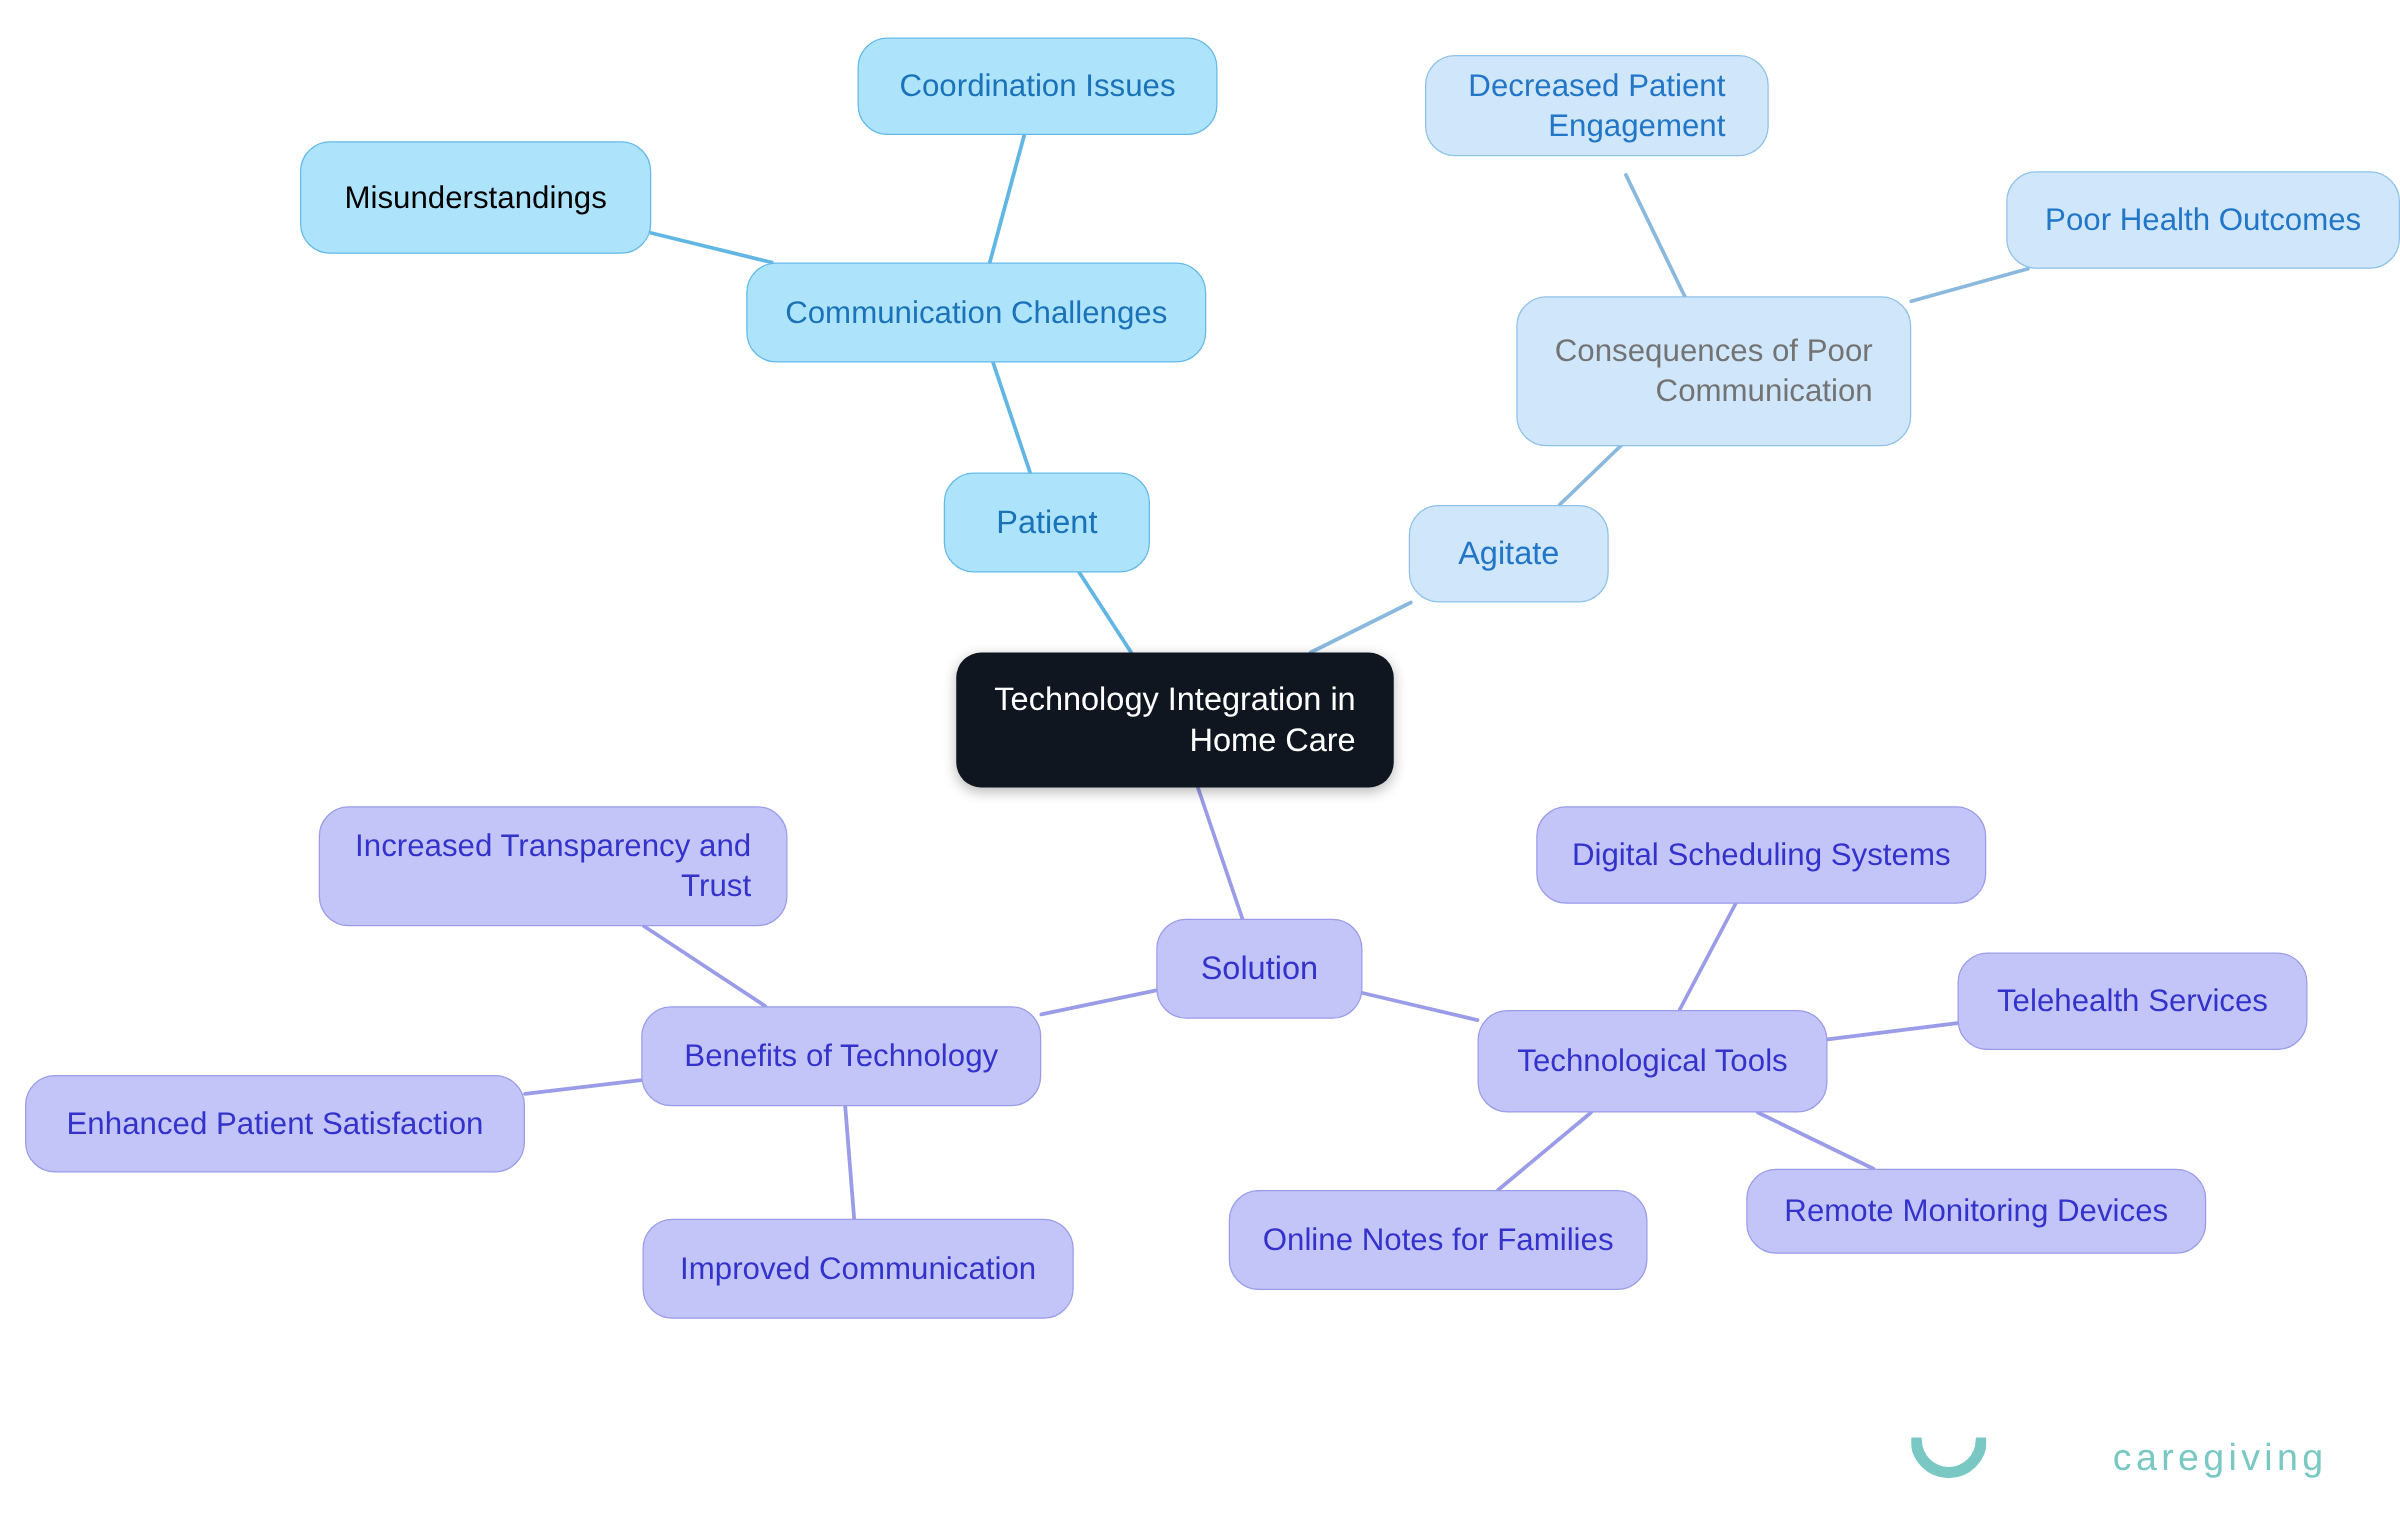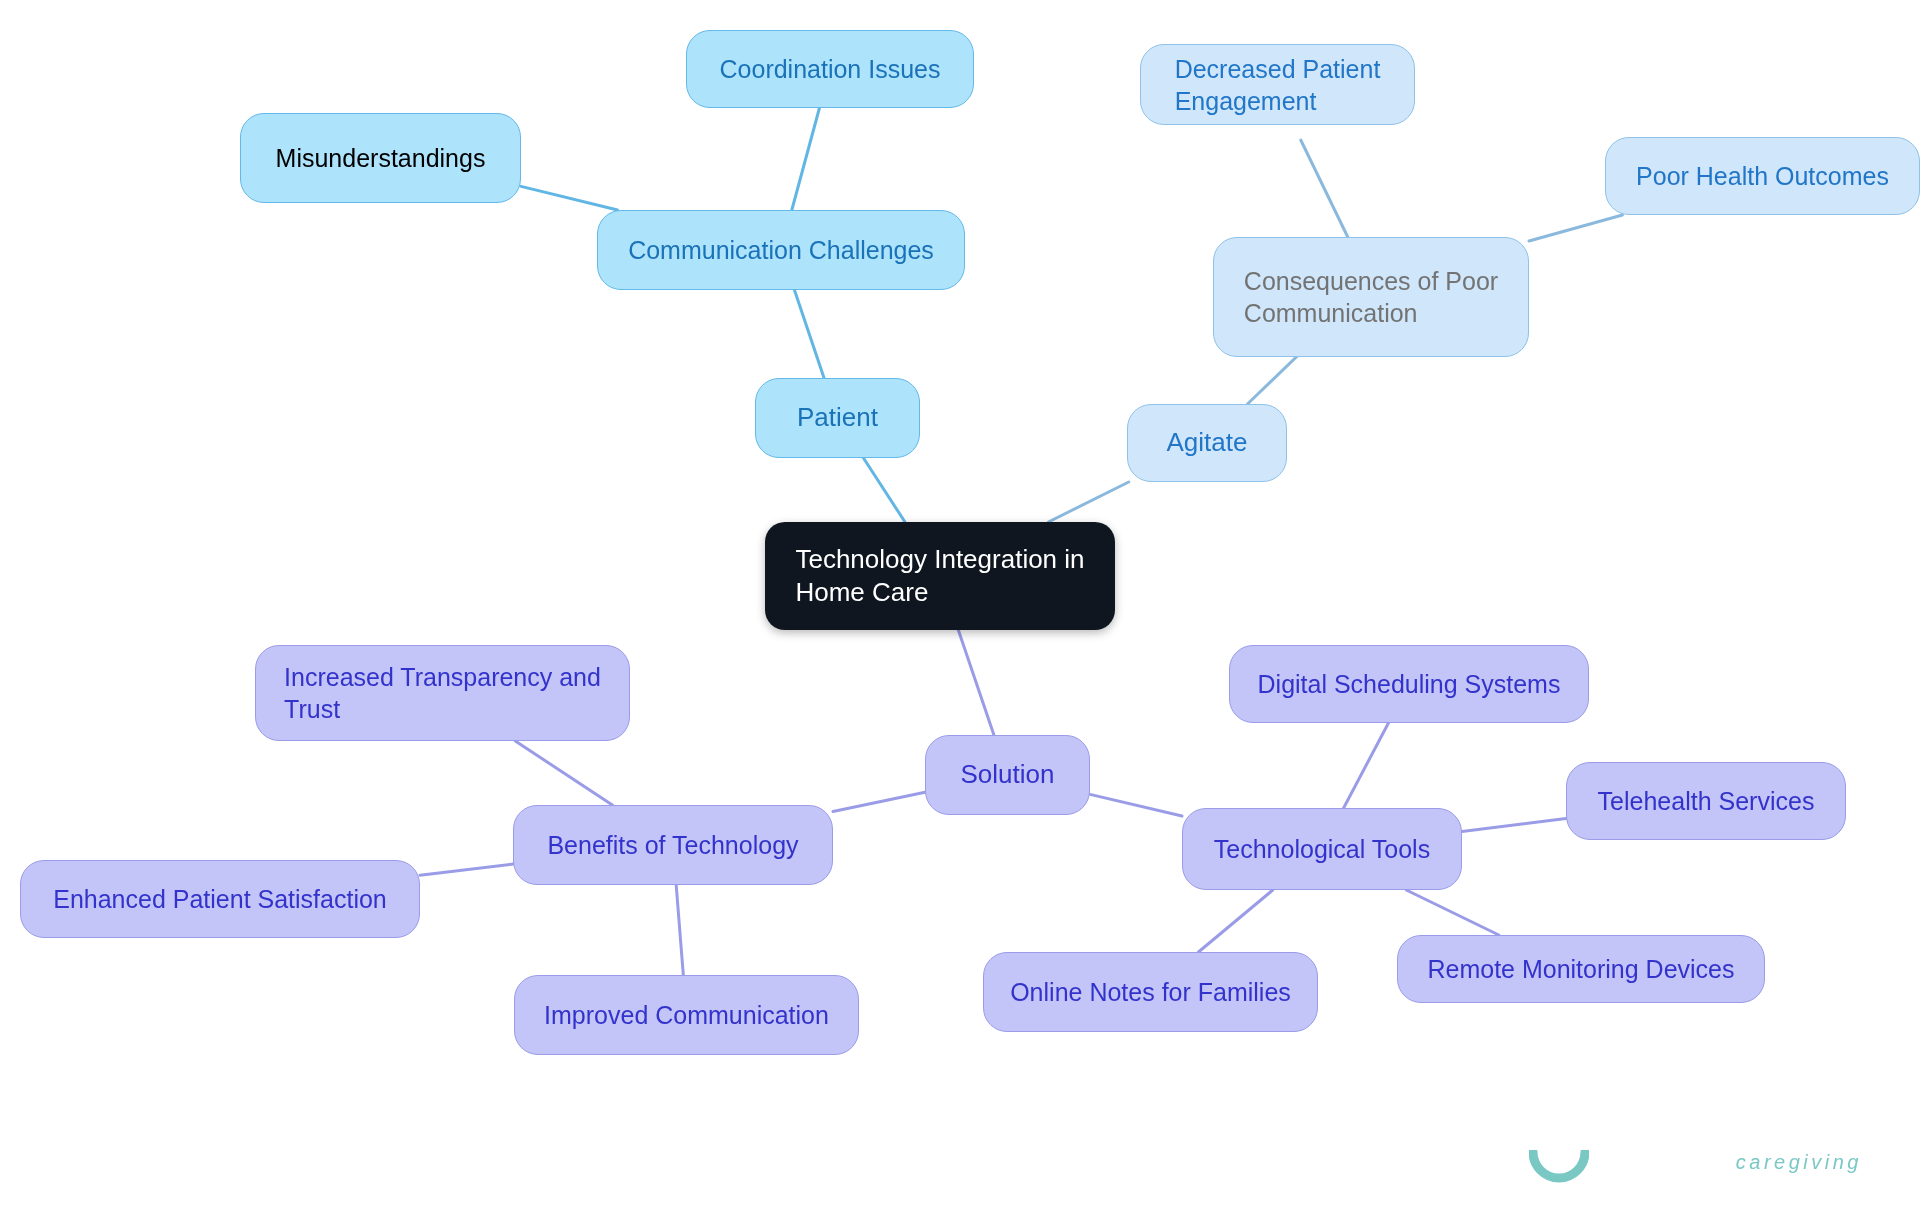--- a/index.html
+++ b/index.html
@@ -26,21 +26,21 @@
     width: 1920px;
     height: 1215px;
     pointer-events: none;
   }
   .node {
     position: absolute;
     box-sizing: border-box;
     display: flex;
     align-items: center;
     justify-content: center;
-    text-align: left;
+    text-align: right;
     border-radius: 24px;
     border-width: 1.5px;
     border-style: solid;
     line-height: 1.28;
     padding: 4px 10px;
     white-space: pre-line;
   }
   .node.central {
     border-radius: 20px;
     border: none;
@@ -65,24 +65,23 @@
     font-size: 63px;
     font-weight: bold;
     letter-spacing: -1px;
     white-space: nowrap;
     line-height: 1;
   }
   #logo .tagline {
     position: absolute;
     right: 6px;
     top: 62px;
-    font-size: 20px;
+    font-size: 30px;
     letter-spacing: 3.5px;
     line-height: 1;
-    font-style: italic;
   }
   #logo .smile {
     position: absolute;
     left: 101px;
     top: 60px;
     width: 60px;
     height: 34px;
   }
 </style>
 </head>

